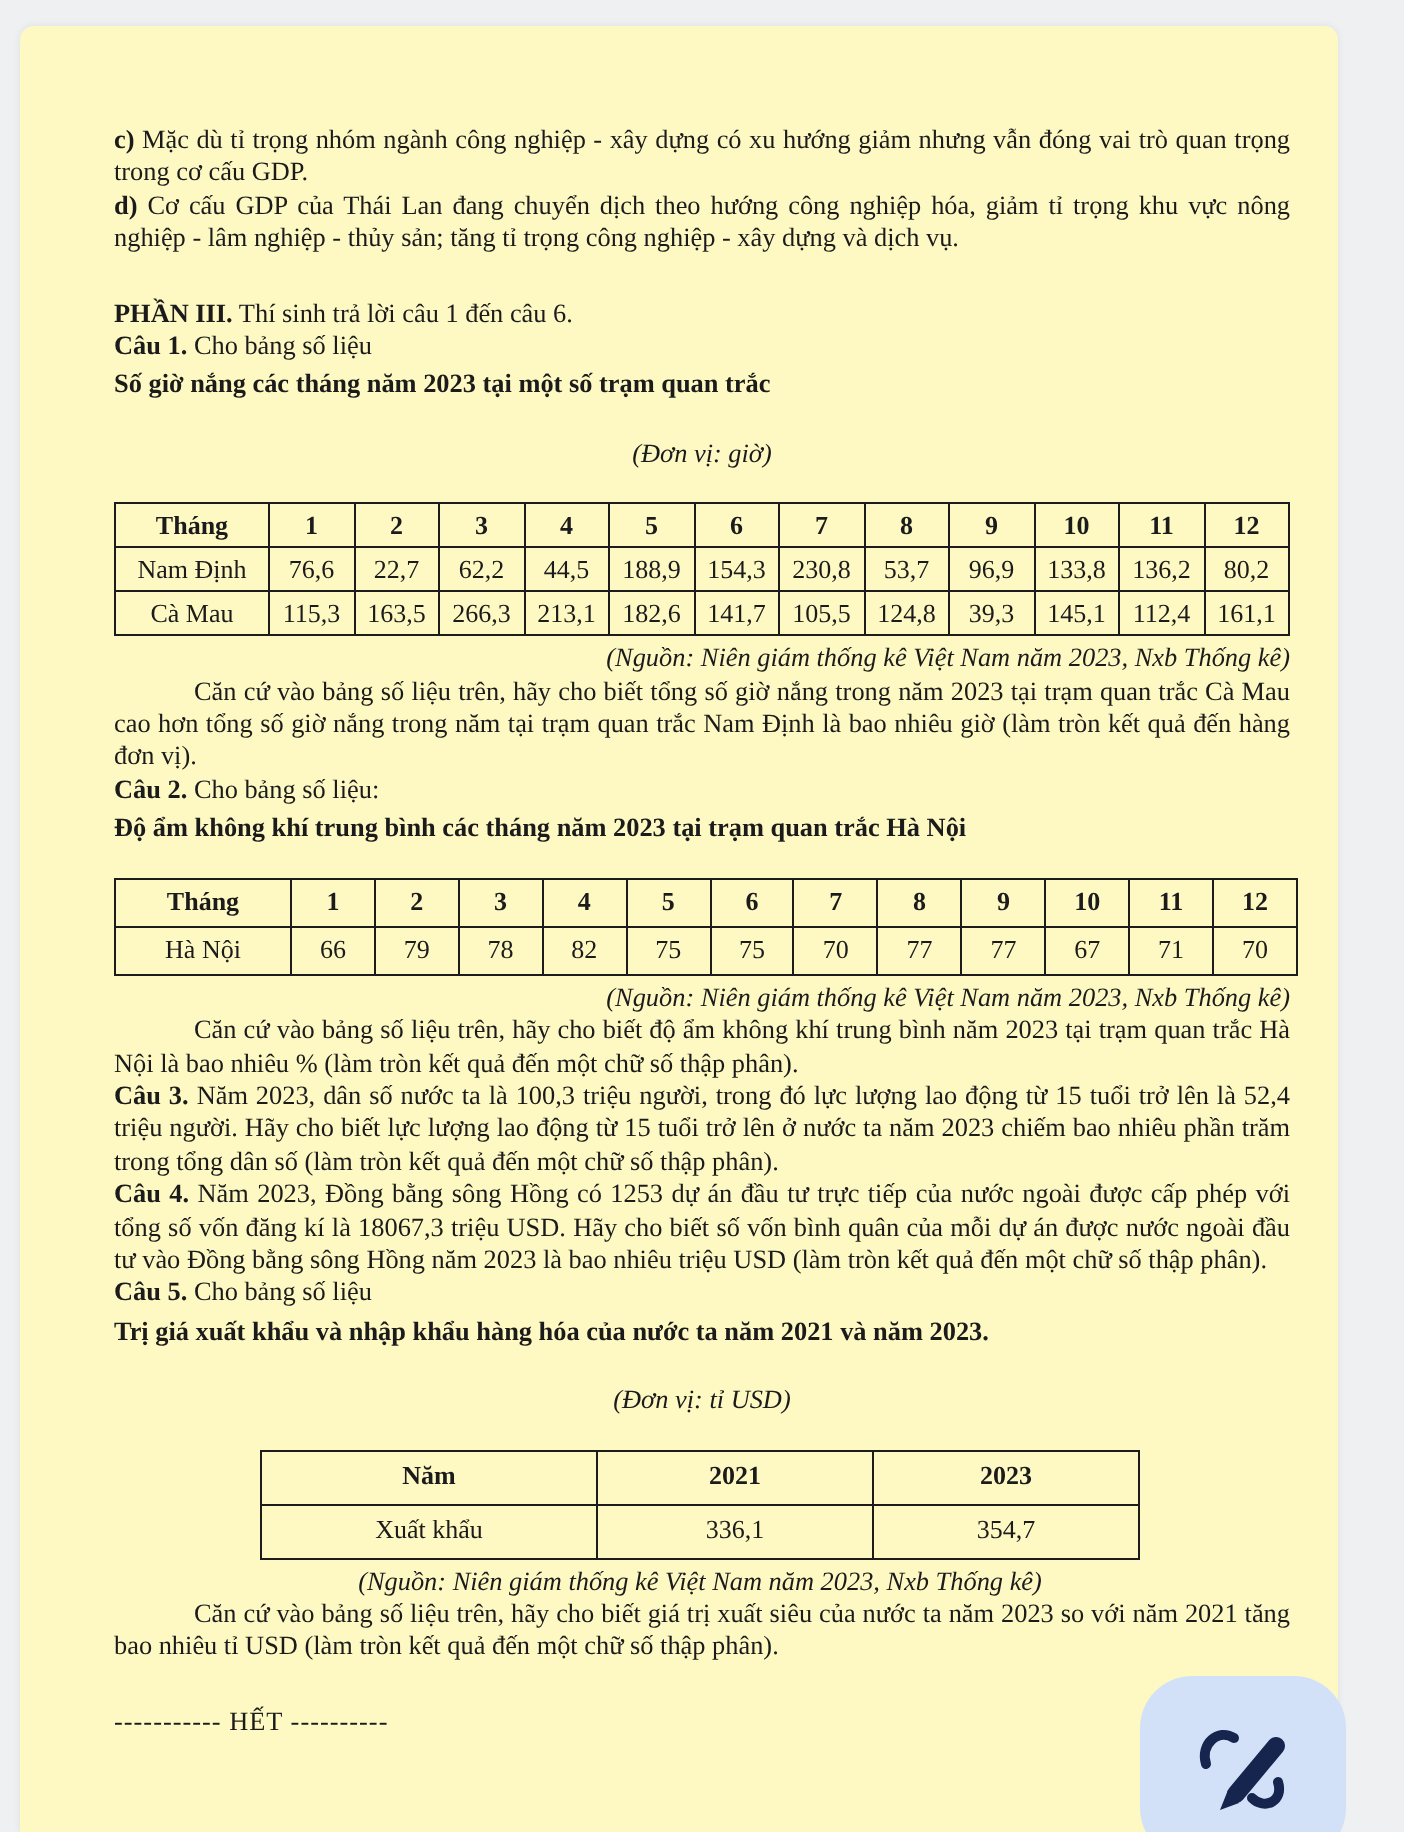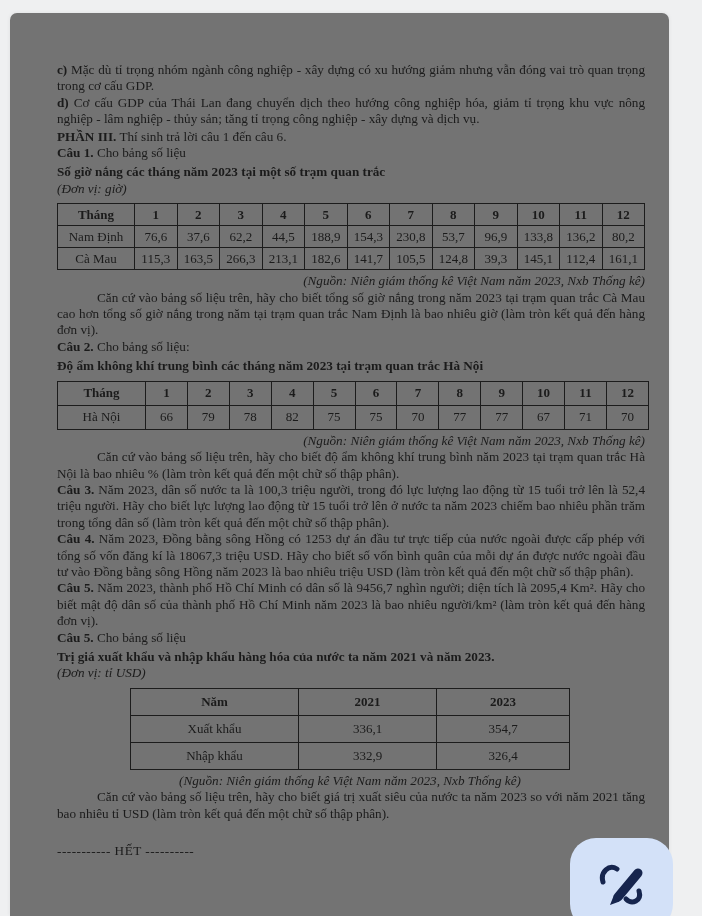--- a/index.html
+++ b/index.html
@@ -4,36 +4,36 @@
 <style>
   html,body{margin:0;padding:0;}
   body{
     width:702px;height:916px;position:relative;overflow:hidden;
     background:#eff0f1;
     font-family:"Liberation Serif","DejaVu Serif",serif;
     color:#1b1b1b;
   }
   .page{
     position:absolute;left:10px;top:13px;width:659px;height:903px;
-    background:#737373;border-radius:7px 7px 0 0;
+    background:#fef9c3;border-radius:7px 7px 0 0;
     box-shadow:0 0 4px rgba(0,0,0,0.07);
   }
   .content{
     padding:49px 24px 0 47px;
     font-size:13.2px;line-height:16.4px;
   }
   .para{margin:0;text-align:justify;}
   .para b{font-weight:bold;}
   .indent{text-indent:40px;}
-  .mt{margin-top:1px;}
+  .mt{margin-top:21px;}
   .tbl-title{text-align:left;font-weight:bold;margin-top:3px;}
-  .unit{text-align:left;font-style:italic;margin-top:0;}
+  .unit{text-align:center;font-style:italic;margin-top:18px;}
   .source{text-align:right;font-style:italic;margin-top:3px;}
   .source-center{width:440px;margin-left:73px;text-align:center;font-style:italic;margin-top:3px;}
-  table{border-collapse:collapse;table-layout:fixed;margin-top:6px;}
+  table{border-collapse:collapse;table-layout:fixed;margin-top:16px;}
   td{
     border:1px solid #1c1c1c;text-align:center;vertical-align:middle;
     font-size:13px;padding:1px 1px;height:19px;overflow:hidden;
   }
   tr:first-child td{font-weight:bold;}
   #table1{width:588px;}
   #table1 td:first-child{width:74px;}
   #table2{width:592px;}
   #table2 td:first-child{width:85px;}
   #table2 td{height:21px;}
@@ -82,21 +82,21 @@
             <td>7</td>
             <td>8</td>
             <td>9</td>
             <td>10</td>
             <td>11</td>
             <td>12</td>
           </tr>
           <tr>
             <td>Nam Định</td>
             <td>76,6</td>
-            <td>37,6</td>
+            <td>22,7</td>
             <td>62,2</td>
             <td>44,5</td>
             <td>188,9</td>
             <td>154,3</td>
             <td>230,8</td>
             <td>53,7</td>
             <td>96,9</td>
             <td>133,8</td>
             <td>136,2</td>
             <td>80,2</td>
@@ -163,43 +163,37 @@
     </table>
 
     <div class="source">(Nguồn: Niên giám thống kê Việt Nam năm 2023, Nxb Thống kê)</div>
 
     <p class="para indent">Căn cứ vào bảng số liệu trên, hãy cho biết độ ẩm không khí trung bình năm 2023 tại trạm quan trắc Hà Nội là bao nhiêu % (làm tròn kết quả đến một chữ số thập phân).</p>
 
     <p class="para"><b>Câu 3.</b> <span>Năm 2023, dân số nước ta là 100,3 triệu người, trong đó lực lượng lao động từ 15 tuổi trở lên là 52,4 triệu người. Hãy cho biết lực lượng lao động từ 15 tuổi trở lên ở nước ta năm 2023 chiếm bao nhiêu phần trăm trong tổng dân số (làm tròn kết quả đến một chữ số thập phân).</span></p>
 
     <p class="para"><b>Câu 4.</b> <span>Năm 2023, Đồng bằng sông Hồng có 1253 dự án đầu tư trực tiếp của nước ngoài được cấp phép với tổng số vốn đăng kí là 18067,3 triệu USD. Hãy cho biết số vốn bình quân của mỗi dự án được nước ngoài đầu tư vào Đồng bằng sông Hồng năm 2023 là bao nhiêu triệu USD (làm tròn kết quả đến một chữ số thập phân).</span></p>
 
-    <p class="para"><b>Câu 5.</b> <span>Năm 2023, thành phố Hồ Chí Minh có dân số là 9456,7 nghìn người; diện tích là 2095,4 Km². Hãy cho biết mật độ dân số của thành phố Hồ Chí Minh năm 2023 là bao nhiêu người/km² (làm tròn kết quả đến hàng đơn vị).</span></p>
 
     <p class="para"><b>Câu 5.</b> <span>Cho bảng số liệu</span></p>
 
     <div class="tbl-title">Trị giá xuất khẩu và nhập khẩu hàng hóa của nước ta năm 2021 và năm 2023.</div>
     <div class="unit">(Đơn vị: tỉ USD)</div>
 
     <table id="table3">
       <tbody>
           <tr>
             <td>Năm</td>
             <td>2021</td>
             <td>2023</td>
           </tr>
           <tr>
             <td>Xuất khẩu</td>
             <td>336,1</td>
             <td>354,7</td>
-          </tr>
-          <tr>
-            <td>Nhập khẩu</td>
-            <td>332,9</td>
-            <td>326,4</td>
           </tr>
         </tbody>
     </table>
 
     <div class="source-center">(Nguồn: Niên giám thống kê Việt Nam năm 2023, Nxb Thống kê)</div>
 
     <p class="para indent">Căn cứ vào bảng số liệu trên, hãy cho biết giá trị xuất siêu của nước ta năm 2023 so với năm 2021 tăng bao nhiêu tỉ USD (làm tròn kết quả đến một chữ số thập phân).</p>
 
     <div class="het">----------- HẾT ----------</div>
   </div>

